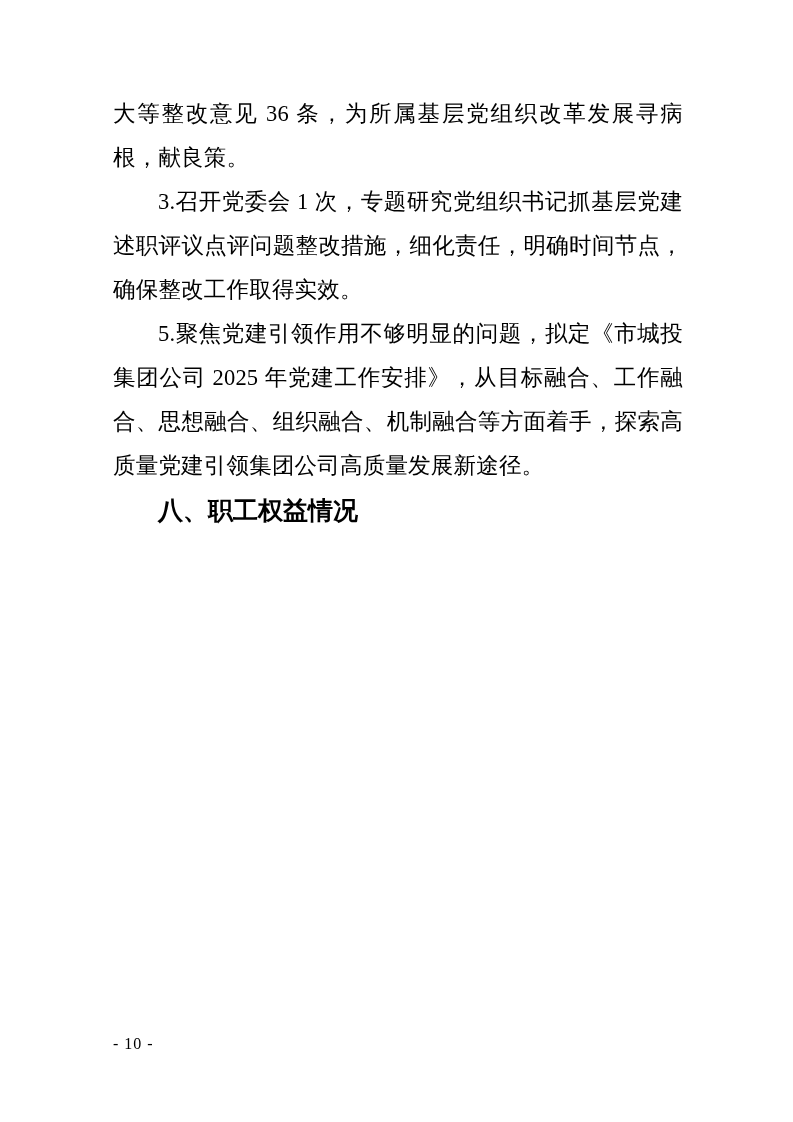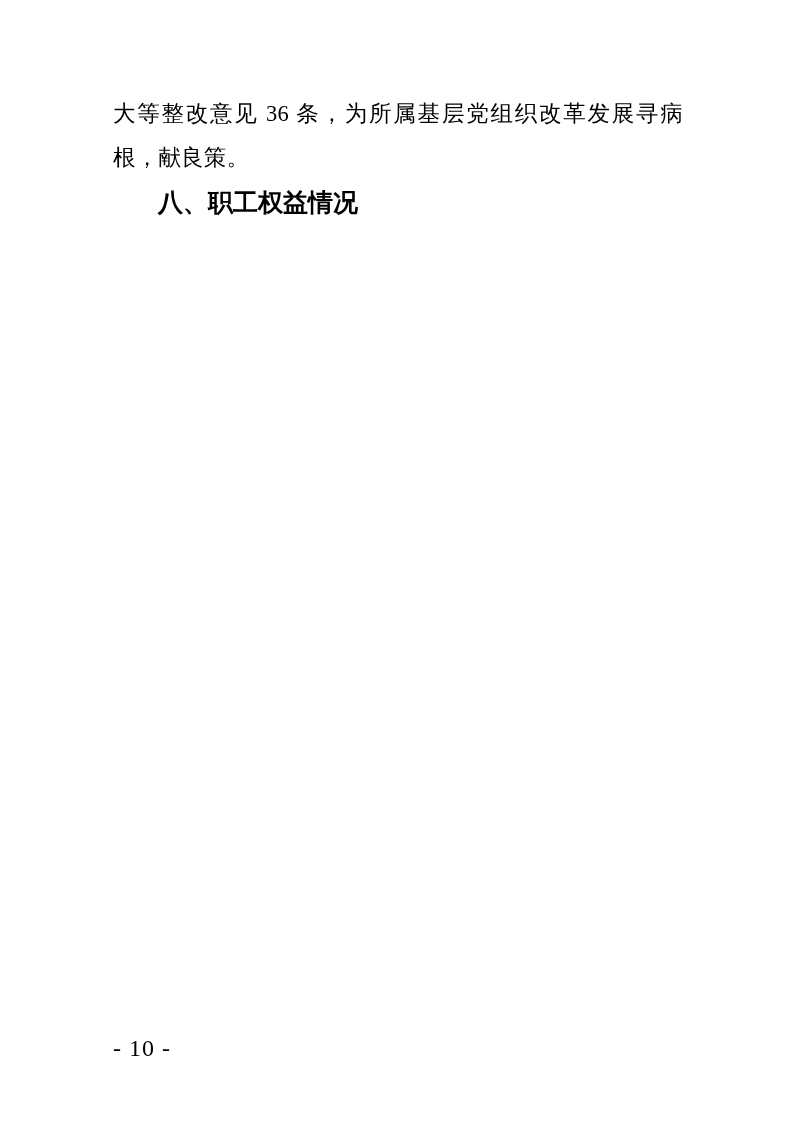--- a/index.html
+++ b/index.html
@@ -47,27 +47,29 @@
     font-size: 25px;
     line-height: 44px;
     font-weight: bold;
     text-indent: 45px;
     font-family: "Liberation Sans", "DejaVu Sans", sans-serif;
   }
   .page-number {
     position: absolute;
     left: 113px;
     top: 1035px;
-    font-size: 24px;
+    font-size: 16px;
     font-family: "Liberation Serif", "DejaVu Serif", serif;
     letter-spacing: 1px;
   }
 </style>
 </head>
 <body>
 
 <div class="page">
   <div class="content">
     <p class="para">大等整改意见 36 条，为所属基层党组织改革发展寻病根，献良策。</p>
+    <p class="para indent">3.召开党委会 1 次，专题研究党组织书记抓基层党建述职评议点评问题整改措施，细化责任，明确时间节点，确保整改工作取得实效。</p>
+    <p class="para indent">5.聚焦党建引领作用不够明显的问题，拟定《市城投集团公司 2025 年党建工作安排》，从目标融合、工作融合、思想融合、组织融合、机制融合等方面着手，探索高质量党建引领集团公司高质量发展新途径。</p>
     <p class="heading">八、职工权益情况</p>
   </div>
   <div class="page-number">- 10 -</div>
 </div>
 
 </body></html>

